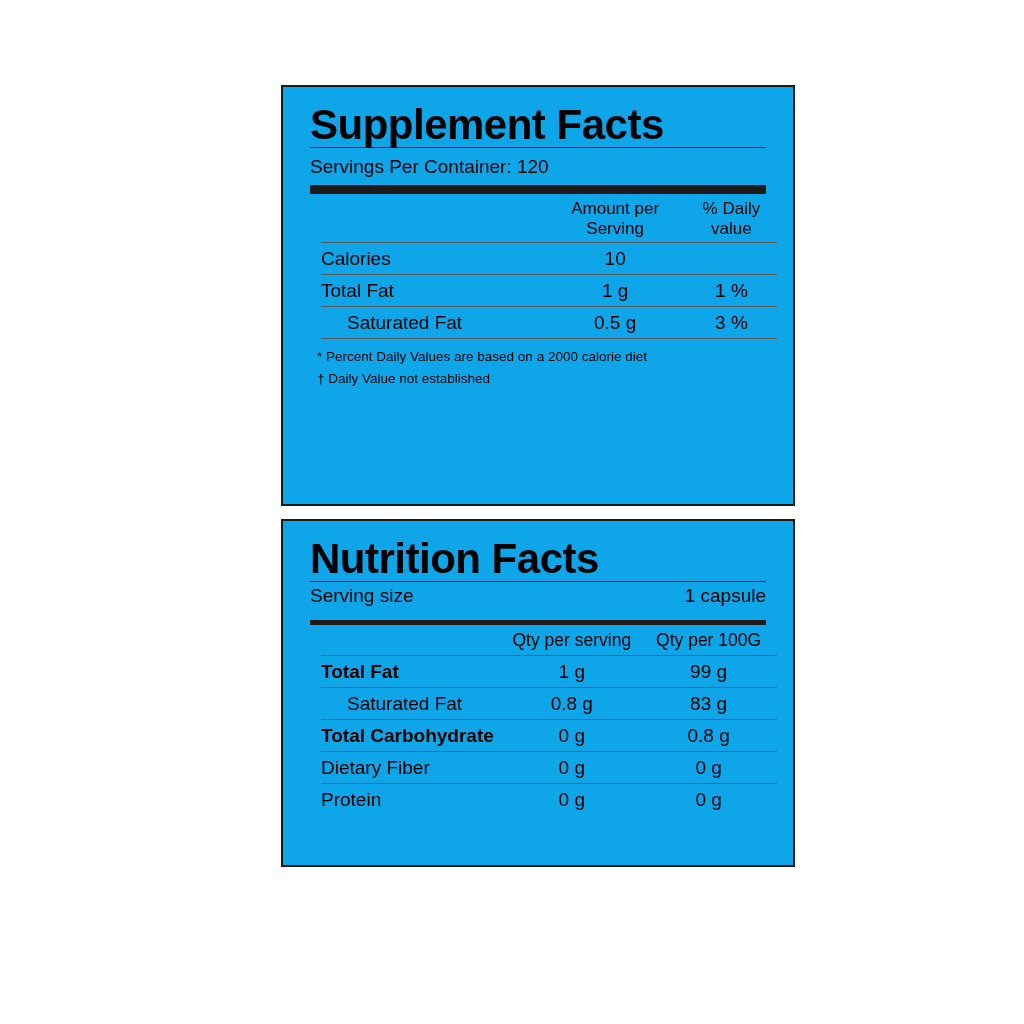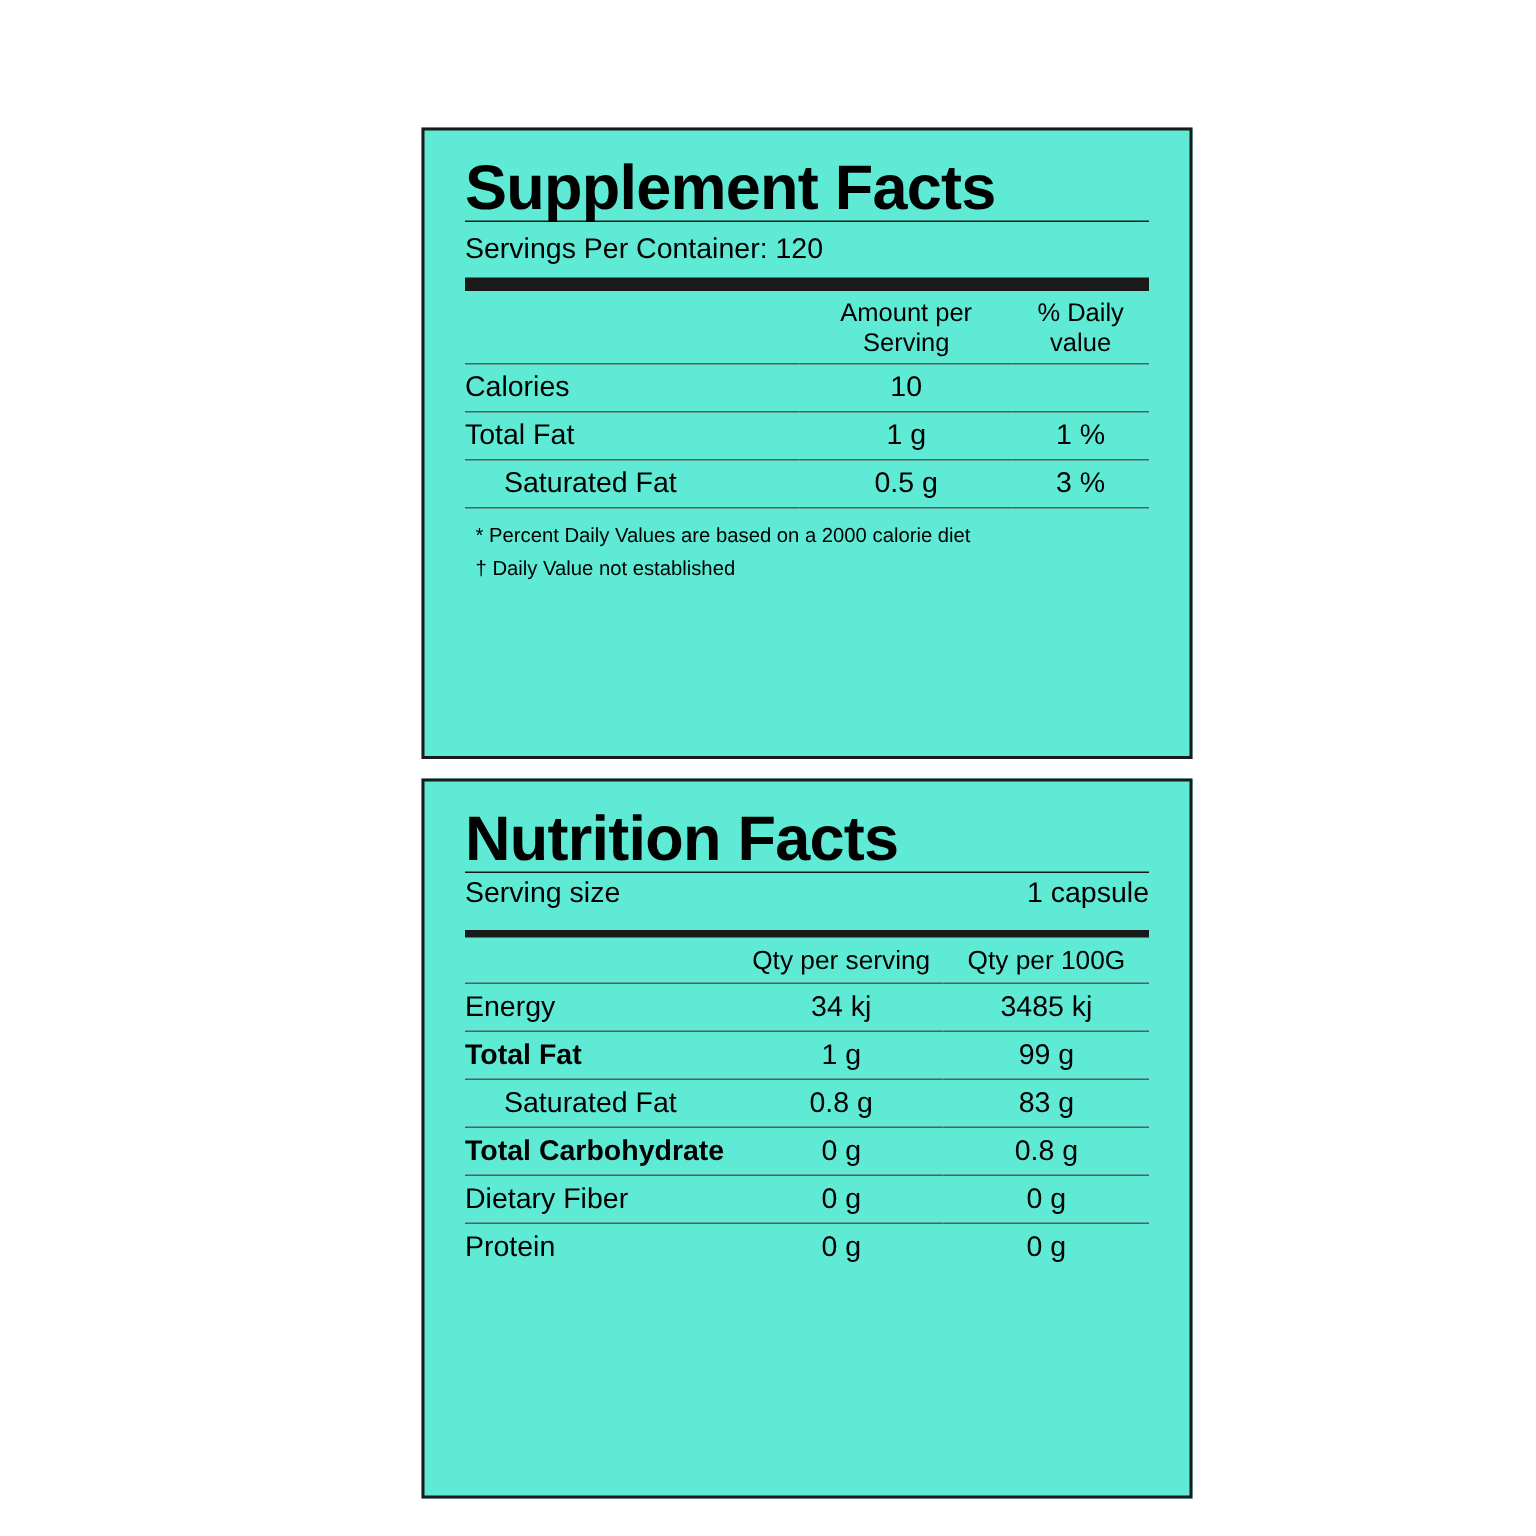--- a/index.html
+++ b/index.html
@@ -12,37 +12,37 @@
     height: 1024px;
     font-family: "Liberation Sans", sans-serif;
     color: #000000;
     position: relative;
     overflow: hidden;
   }
 
   .panel {
     position: absolute;
     border: 2px solid #1a1a1a;
-    background: #5eead4;
+    background: #0ea5e9;
     box-sizing: border-box;
   }
 
   
   #supplement-panel {
     left: 281px;
     top: 85px;
     width: 514px;
     height: 421px;
     padding: 0 16px;
   }
   #nutrition-panel {
     left: 281px;
     top: 519px;
     width: 514px;
-    height: 480px;
+    height: 348px;
     padding: 0 16px;
   }
 
   .big-title {
     font-size: 42px;
     font-weight: bold;
     letter-spacing: -0.5px;
     line-height: 1.05;
     margin: 0;
     padding-top: 16px;
@@ -64,21 +64,21 @@
 
   .serving-lines {
     padding: 6px 11px 4px 11px;
     font-size: 19px;
     line-height: 1.42;
   }
 
   
   table.facts {
     width: calc(100% - 22px);
-    margin: 0 11px;
+    margin: 0 22px;
     border-collapse: collapse;
     font-size: 19px;
   }
   table.facts td {
     padding: 5px 0 4px 0;
     vertical-align: bottom;
   }
   table.facts tr.bordered td {
     border-bottom: 1.2px solid #5a5a5a;
   }
@@ -183,25 +183,20 @@
   <div class="rule-med"></div>
 
   <table class="facts">
     <tbody>
         <tr class="nut-head bordered">
       <td class="col-name"></td>
       <td class="col-q1">Qty per serving</td>
       <td class="col-q2">Qty per 100G</td>
     </tr>
     <tr class="bordered">
-      <td class="col-name">Energy</td>
-      <td class="col-q1">34 kj</td>
-      <td class="col-q2">3485 kj</td>
-    </tr>
-    <tr class="bordered">
       <td class="col-name bold">Total Fat</td>
       <td class="col-q1">1 g</td>
       <td class="col-q2">99 g</td>
     </tr>
     <tr class="bordered">
       <td class="col-name indent">Saturated Fat</td>
       <td class="col-q1">0.8 g</td>
       <td class="col-q2">83 g</td>
     </tr>
     <tr class="bordered">

